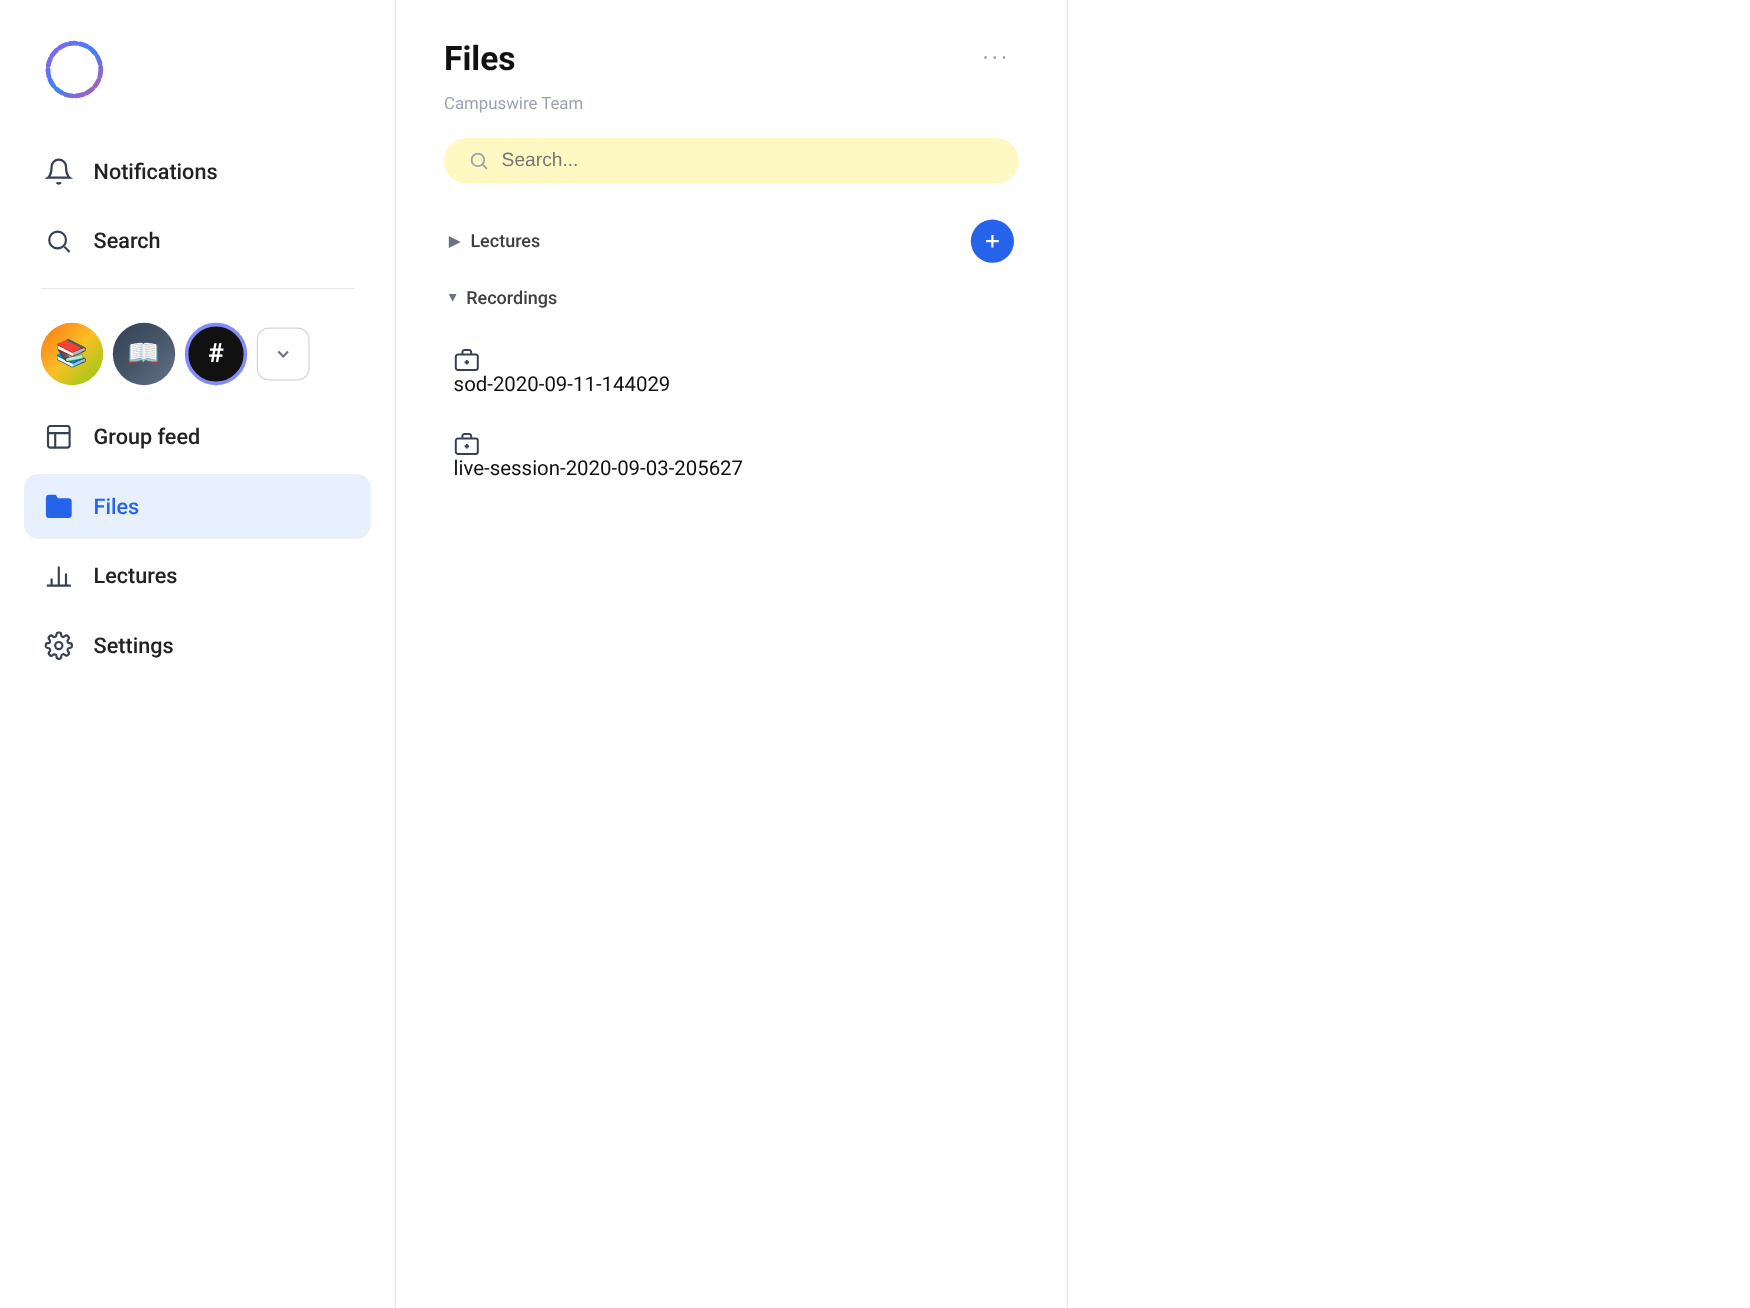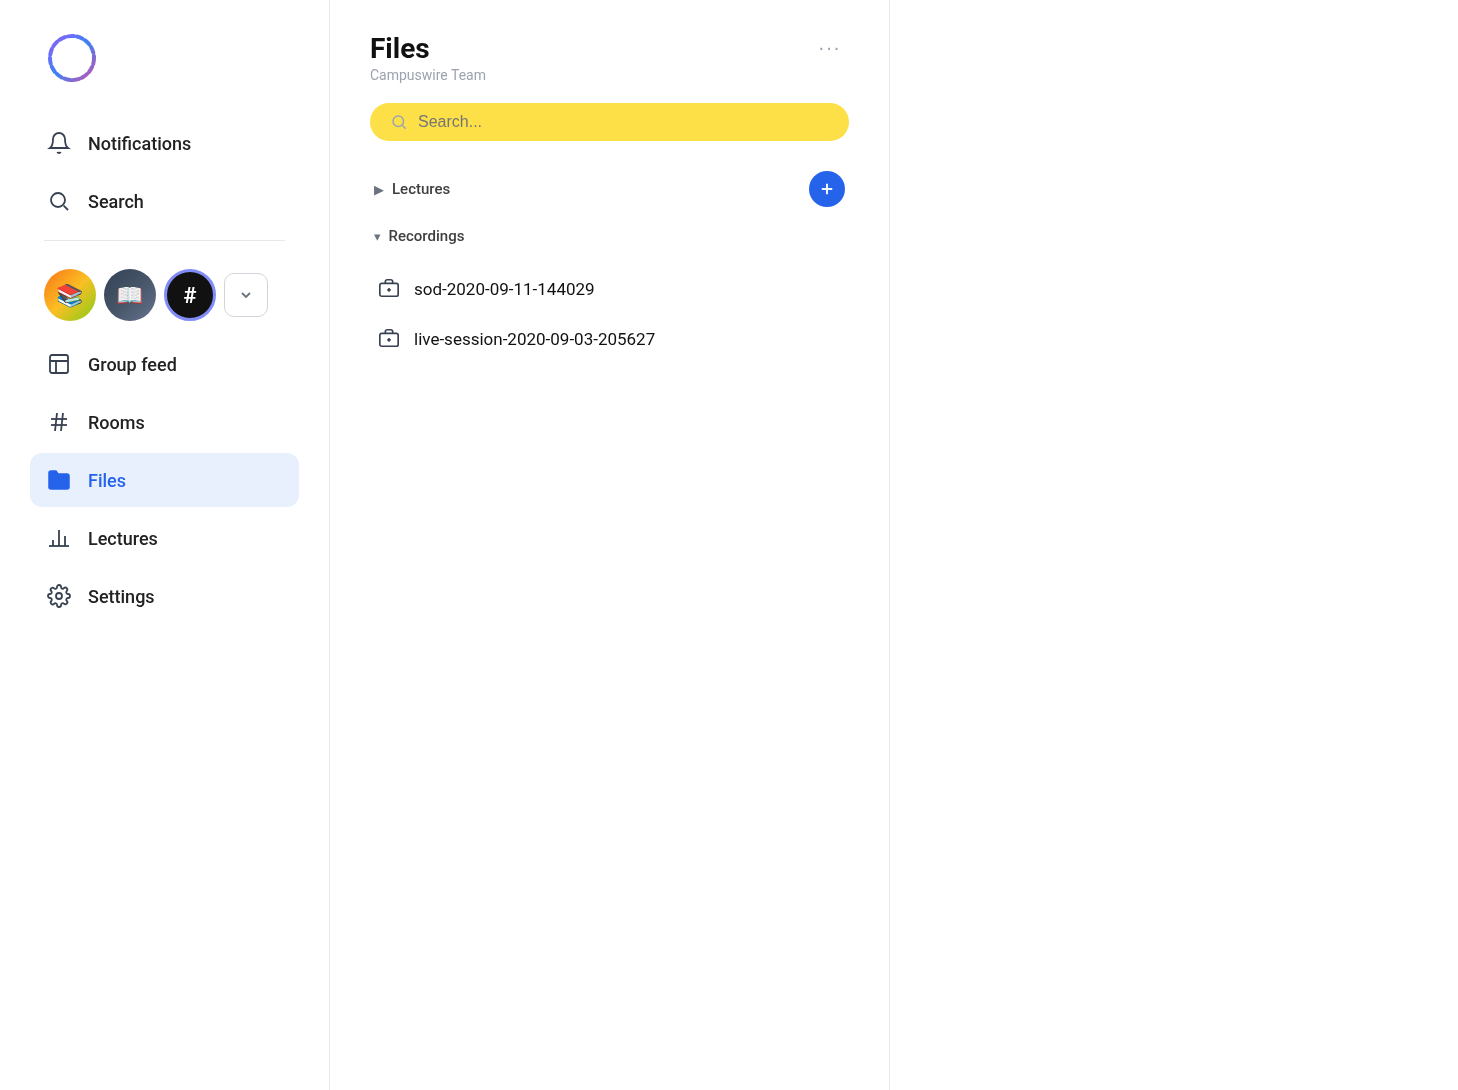--- a/index.html
+++ b/index.html
@@ -13,21 +13,21 @@
     }
 
     
     .sidebar {
       width: 330px;
       min-width: 330px;
       background: #fff;
       border-right: 1px solid #e8e8e8;
       display: flex;
       flex-direction: column;
-      padding: 20px 14px;
+      padding: 20px 4px;
     }
 
     .logo-area {
       padding: 10px 30px 30px 30px;
     }
 
     .logo-icon {
       width: 56px;
       height: 56px;
     }
@@ -147,37 +147,37 @@
 
     .files-title {
       font-size: 28px;
       font-weight: 700;
       color: #111;
     }
 
     .files-subtitle {
       font-size: 14px;
       color: #9ca3af;
-      margin-top: 2px;
+      margin-top: 14px;
     }
 
     .more-btn {
       background: none;
       border: none;
       cursor: pointer;
       color: #9ca3af;
       font-size: 20px;
       padding: 4px 8px;
       border-radius: 6px;
       letter-spacing: 1px;
     }
 
     .search-bar {
       margin: 20px 0;
-      background: #fde047;
+      background: #fef9c3;
       border-radius: 999px;
       display: flex;
       align-items: flex-start;
       padding: 10px 20px;
       gap: 10px;
     }
 
     .search-bar input {
       background: none;
       border: none;
@@ -231,25 +231,25 @@
       color: #6b7280;
       font-size: 13px;
     }
 
     .file-list {
       margin-top: 8px;
     }
 
     .file-item {
       display: flex;
-      align-items: flex-end;
-      gap: 14px;
+      align-items: flex-start;
       padding: 14px 8px;
       cursor: pointer;
       border-radius: 8px;
+      flex-direction: column;
     }
 
     .file-icon {
       color: #374151;
       font-size: 20px;
       flex-shrink: 0;
     }
 
     .file-name {
       font-size: 17px;
@@ -320,31 +320,20 @@
     <div class="nav-item">
       <div class="nav-icon">
         <svg width="24" height="24" viewBox="0 0 24 24" fill="none" stroke="#374151" stroke-width="1.8">
           <rect x="3" y="3" width="18" height="18" rx="2"></rect>
           <path d="M3 9h18M9 21V9"></path>
         </svg>
       </div>
       <span class="nav-label">Group feed</span>
     </div>
 
-    <div class="nav-item">
-      <div class="nav-icon">
-        <svg width="24" height="24" viewBox="0 0 24 24" fill="none" stroke="#374151" stroke-width="1.8">
-          <line x1="4" y1="9" x2="20" y2="9"></line>
-          <line x1="4" y1="15" x2="20" y2="15"></line>
-          <line x1="10" y1="3" x2="8" y2="21"></line>
-          <line x1="16" y1="3" x2="14" y2="21"></line>
-        </svg>
-      </div>
-      <span class="nav-label">Rooms</span>
-    </div>
 
     <div class="nav-item active">
       <div class="nav-icon">
         <svg width="24" height="24" viewBox="0 0 24 24" fill="#2563eb" stroke="#2563eb" stroke-width="1.5">
           <path d="M22 19a2 2 0 0 1-2 2H4a2 2 0 0 1-2-2V5a2 2 0 0 1 2-2h5l2 3h9a2 2 0 0 1 2 2z"></path>
         </svg>
       </div>
       <span class="nav-label" style="color:#2563eb;">Files</span>
     </div>
 

